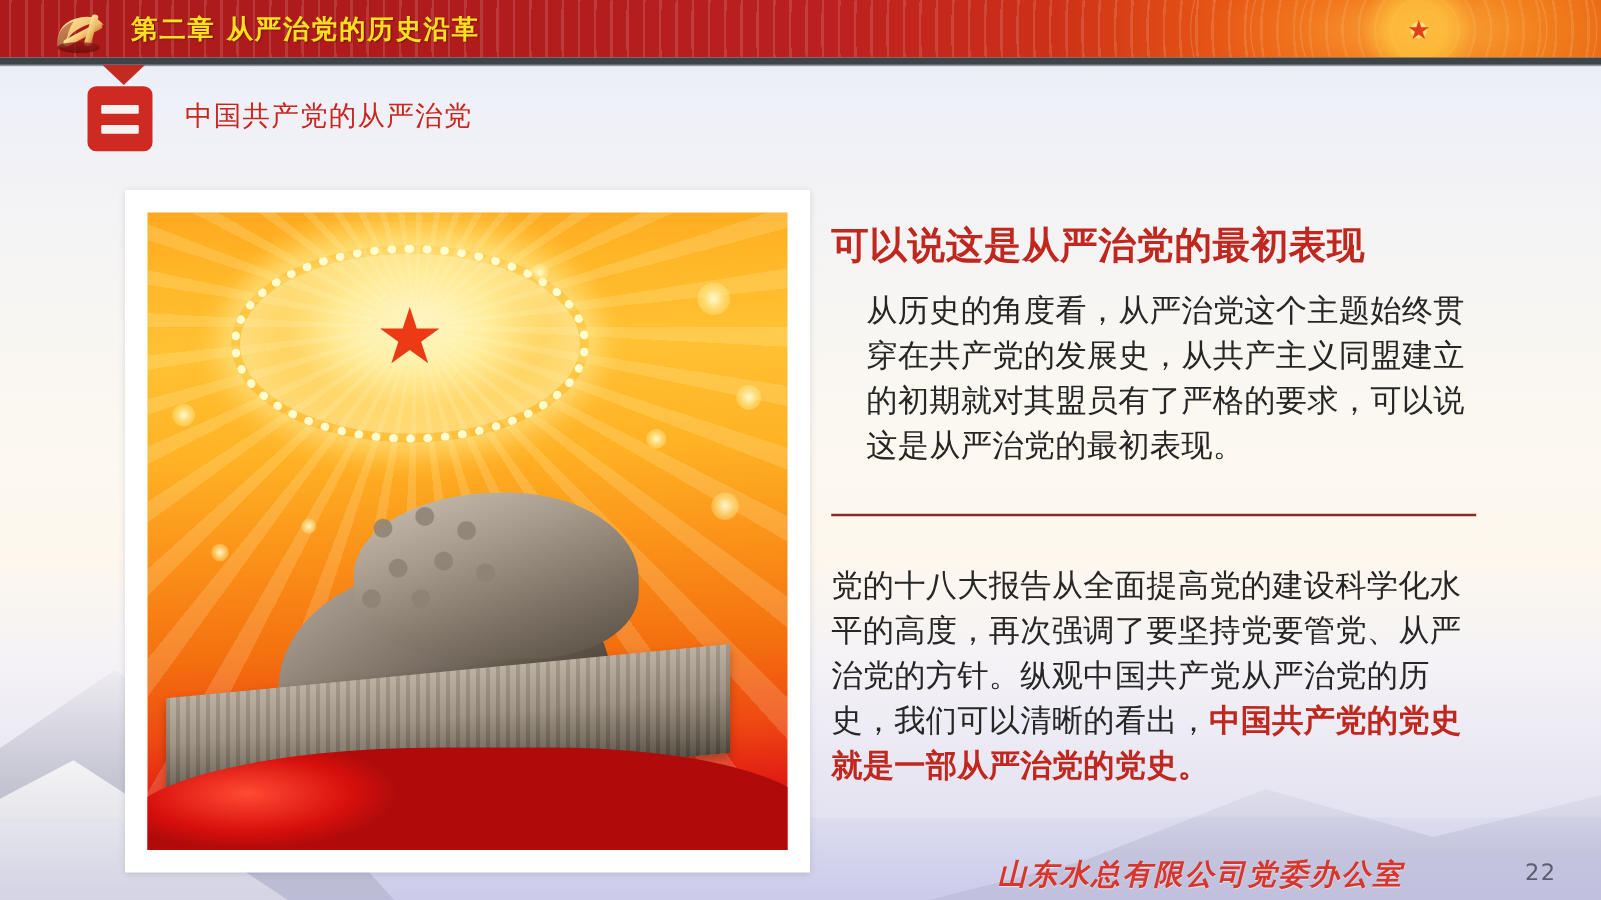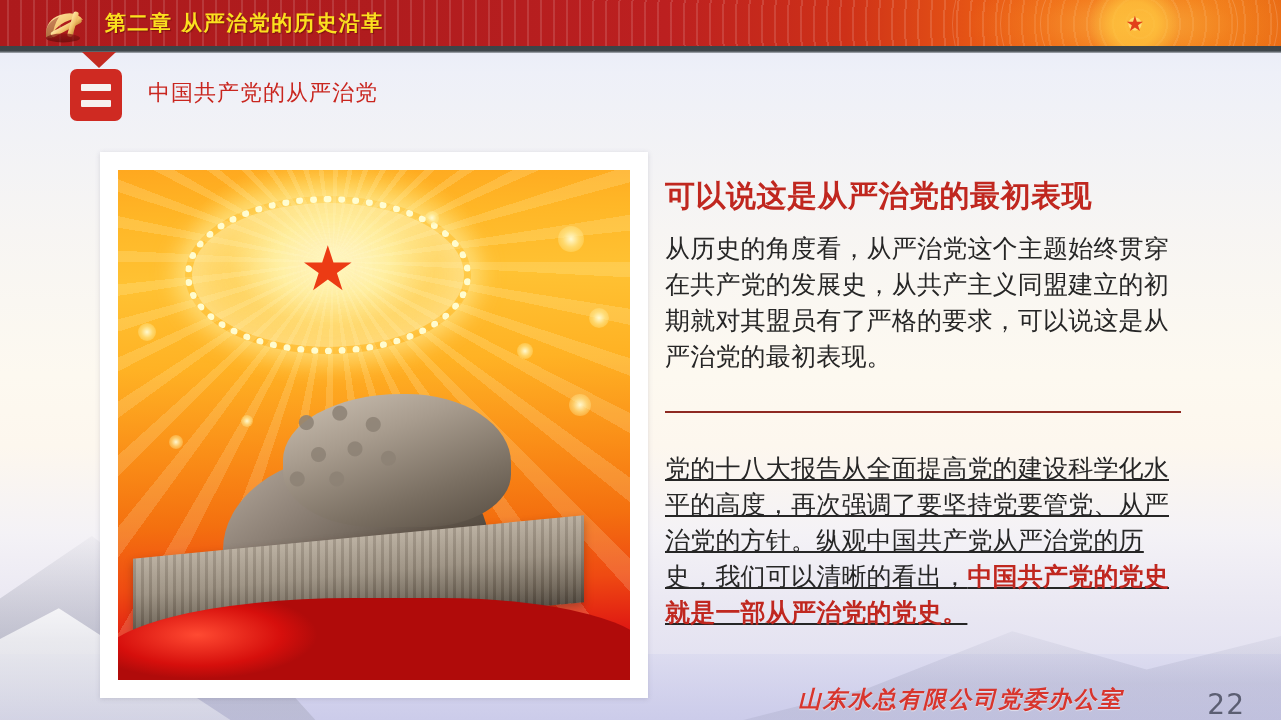--- a/index.html
+++ b/index.html
@@ -308,34 +308,34 @@
     color: #c0271f;
     letter-spacing: 0.5px;
     white-space: nowrap;
   }
   #para1 {
     margin-top: 14px;
     font-size: 25px;
     line-height: 36px;
     color: #262626;
     letter-spacing: 0.2px;
+    margin-left: 28px;
   }
   #divider {
     margin-top: 36px;
     width: 516px;
     height: 0;
     border-top: 2px solid #8e2a22;
   }
   #para2 {
     margin-top: 38px;
     font-size: 25px;
     line-height: 36px;
     color: #262626;
     letter-spacing: 0.2px;
-    text-decoration: underline;
   }
   #para2 .hl {
     color: #c0271f;
     font-weight: bold;
   }
 
   
   #footer-org {
     position: absolute;
     left: 772px; top: 684px;
@@ -345,21 +345,21 @@
     font-style: italic;
     color: #d8352d;
     letter-spacing: 2px;
     white-space: nowrap;
     text-shadow: 0 1px 1px rgba(255,255,255,0.6);
     margin-left: 26px;
   }
   #page-num {
     position: absolute;
     right: 36px; top: 688px;
-    font-size: 28px;
+    font-size: 18px;
     color: #5b5e72;
     letter-spacing: 1px;
   }
 </style>
 </head>
 <body>
 
 <div id="slide">
 
   <div class="floor"></div>

